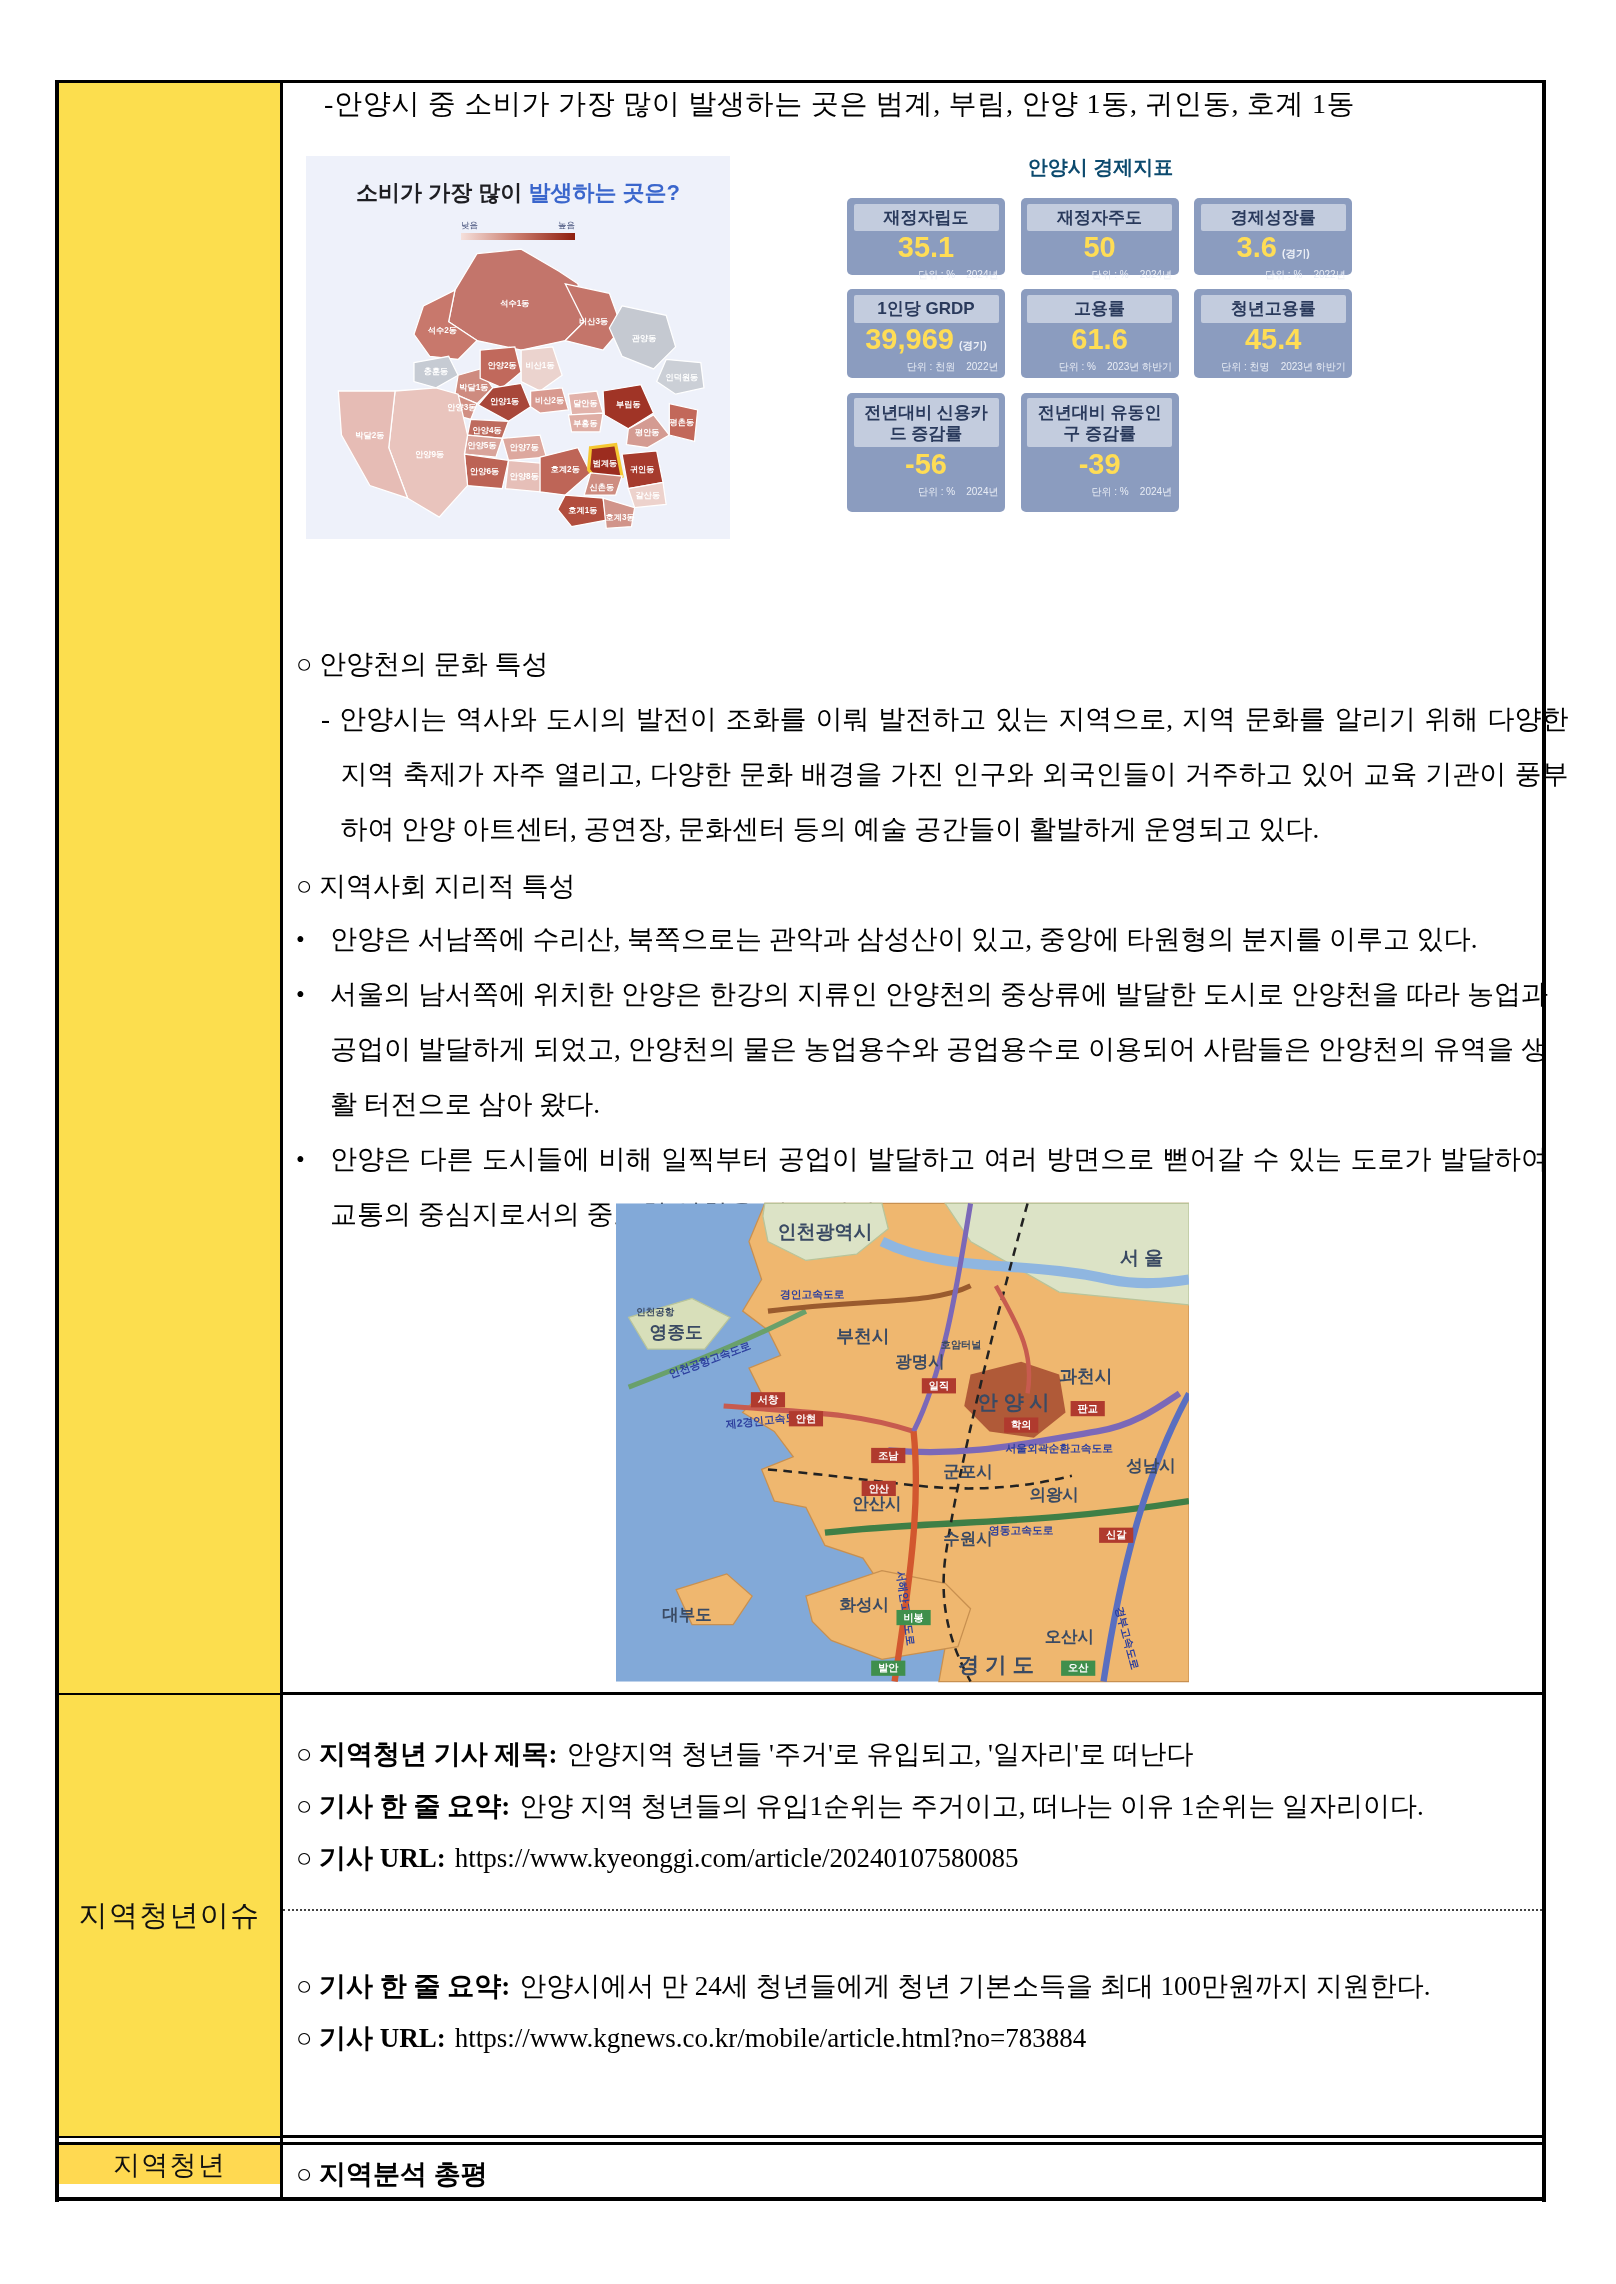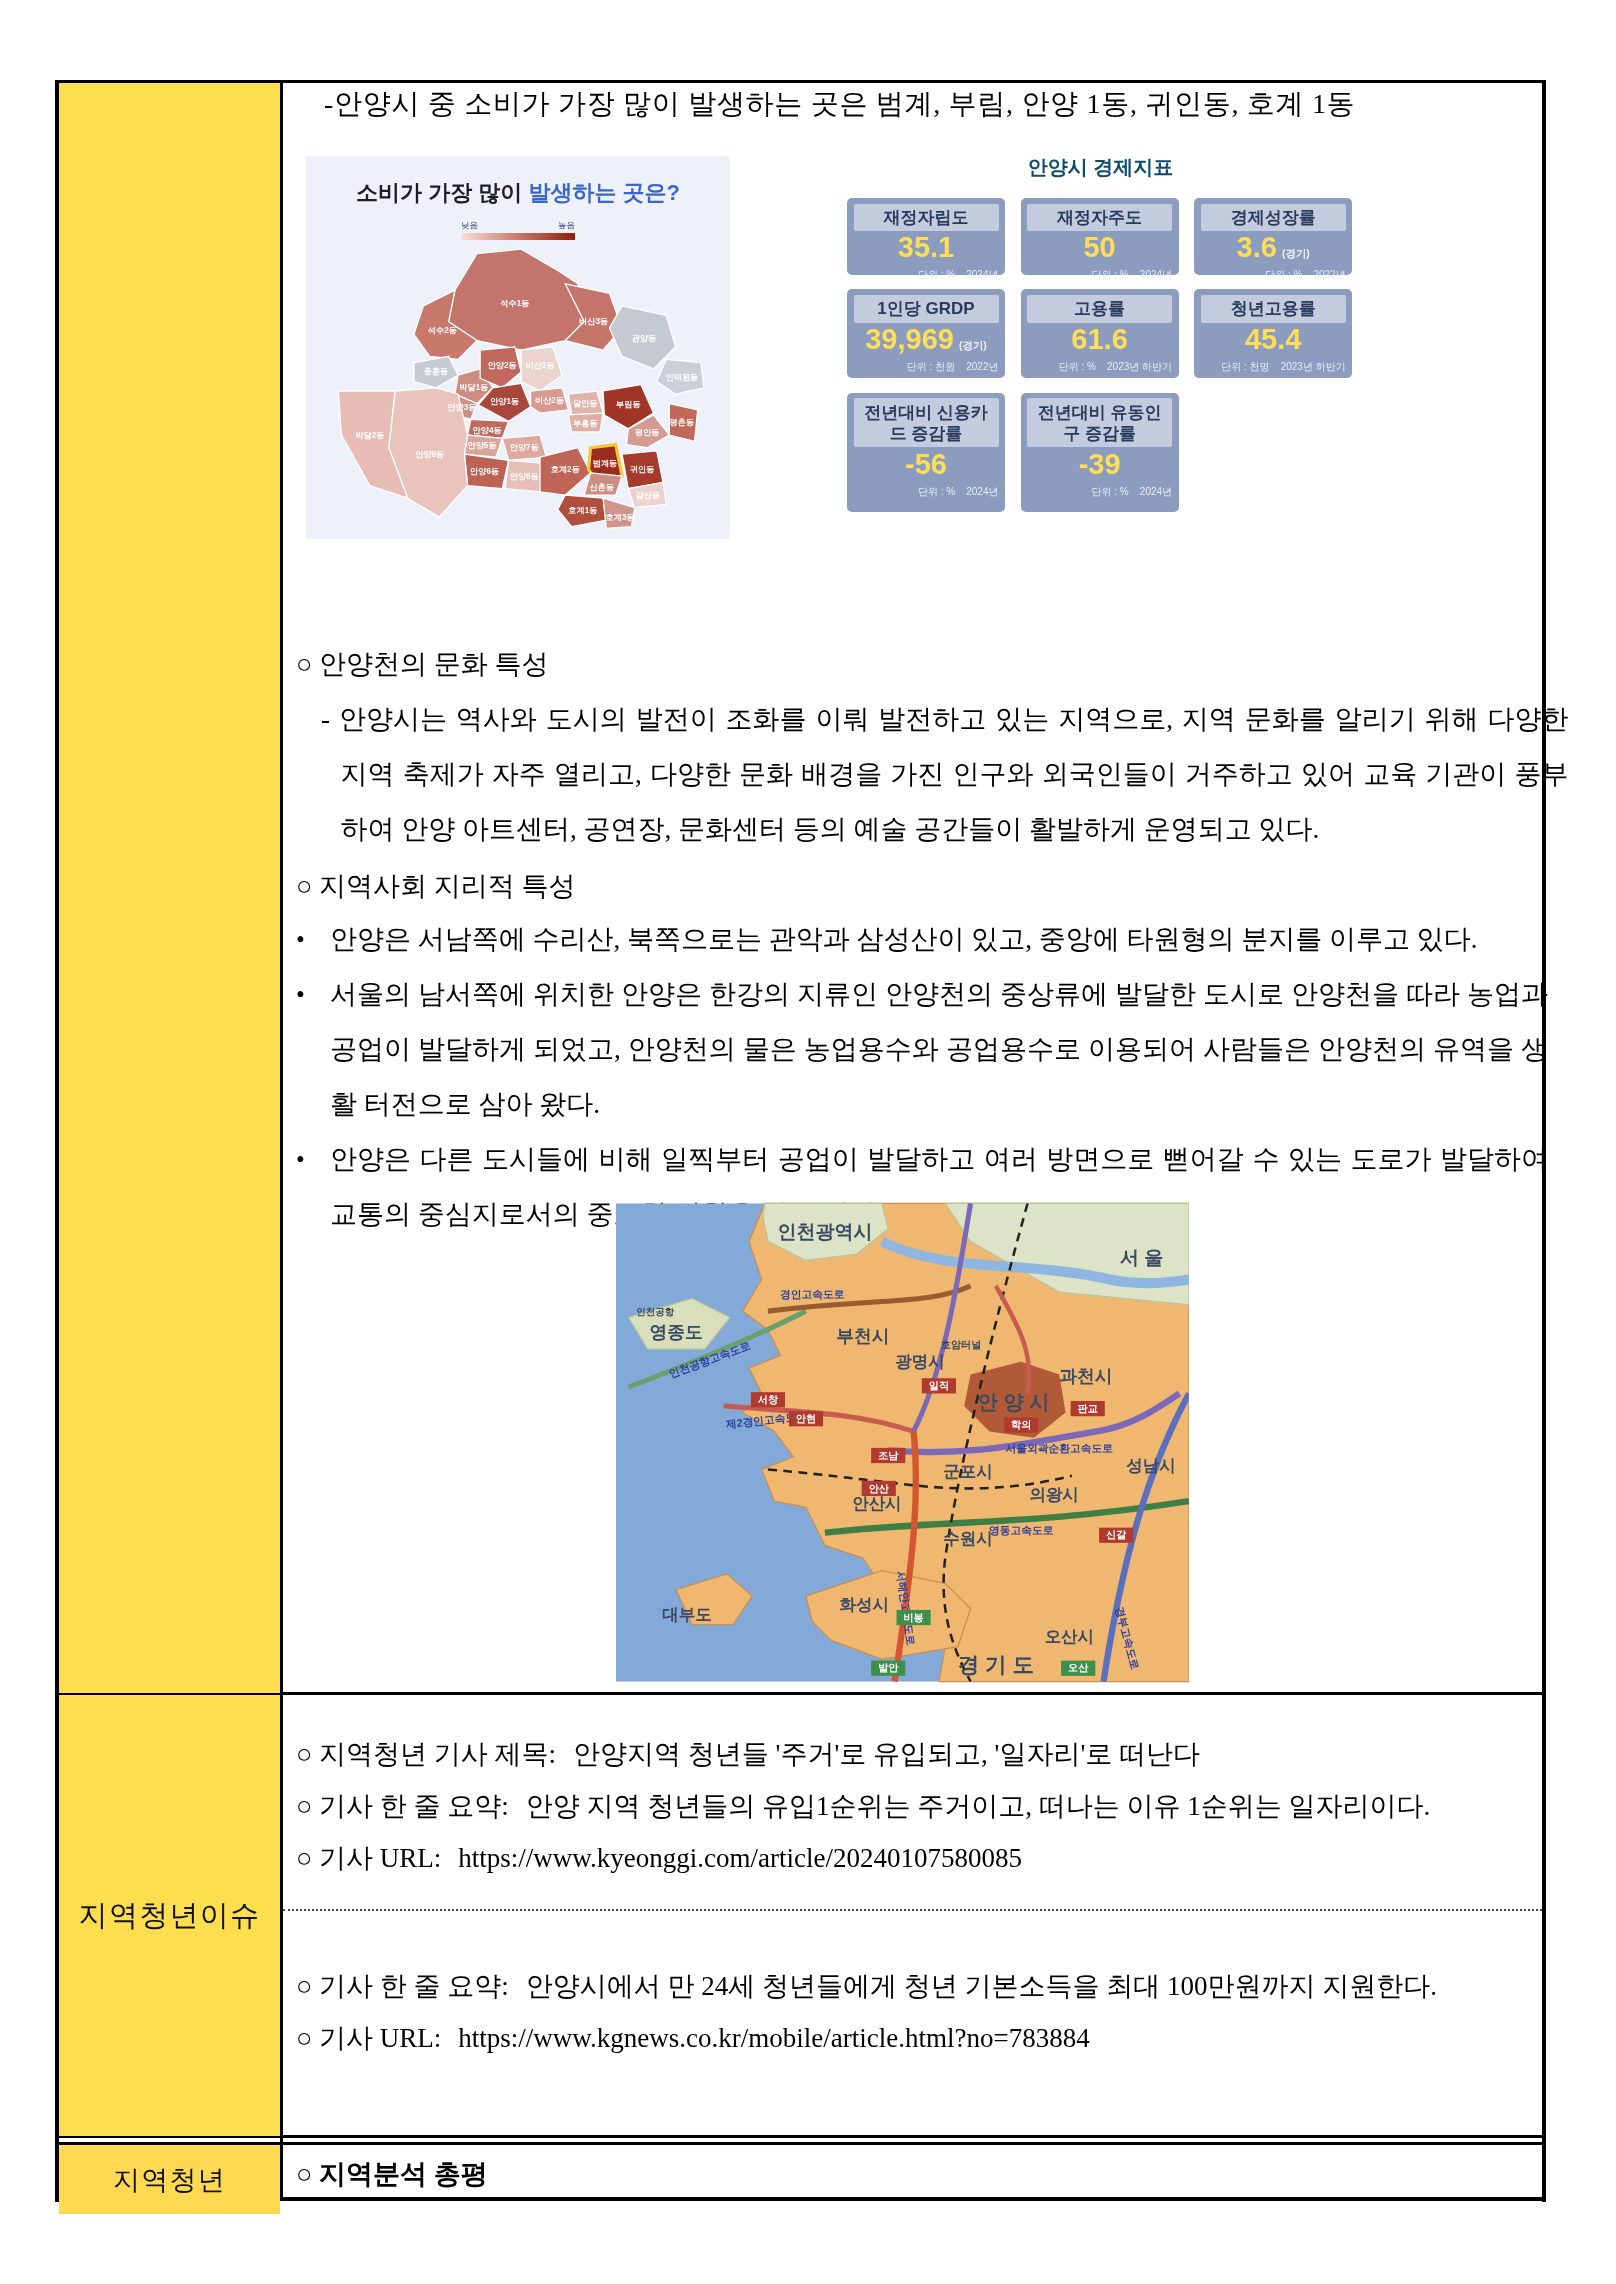--- a/index.html
+++ b/index.html
@@ -10,21 +10,21 @@
   .ycell{position:absolute;background:#FCDE4E;display:flex;align-items:center;justify-content:center;}
   .ycell3{background:#FFD951;}
   .side-label{font-size:29px;color:#111;letter-spacing:1.3px;}
   .serif-text{font-size:27px;line-height:55px;color:#000;}
   .just{text-align:justify;}
   .hang{padding-left:19.5px;text-indent:-19.5px;}
   .bullet-row{display:flex;}
   .bullet-mark{width:34px;flex:0 0 34px;font-size:25px;line-height:55px;}
   .bullet-text{flex:1;text-align:justify;font-size:27px;line-height:55px;}
   .art-line{line-height:52px;font-size:27px;white-space:nowrap;}
-  .art-lbl{font-weight:normal;margin-right:17px;}
+  .art-lbl{font-weight:bold;margin-right:9px;}
   .dotted-sep{position:absolute;border-top:2.6px dotted #444;height:0;}
   
   .cons-panel{position:absolute;background:#EEF1FA;font-family:"Liberation Sans","DejaVu Sans",sans-serif;}
   .cons-title{position:absolute;top:22px;left:0;width:100%;text-align:center;font-size:22px;font-weight:bold;color:#1e1e22;}
   .cons-title .blue{color:#3A66CC;}
   .legend-wrap{position:absolute;top:64px;left:50%;transform:translateX(-50%);width:114px;}
   .legend-labels{display:flex;justify-content:space-between;font-size:8.5px;color:#44507a;margin-bottom:1.3px;}
   .legend-bar{height:7.2px;background:linear-gradient(to right,#F5E0DB,#C97A6B,#8E1E0E);}
   .cons-svg{position:absolute;left:0;top:90px;width:424px;height:290px;}
   .dlabel{font-family:"Liberation Sans","DejaVu Sans",sans-serif;font-size:13px;font-weight:bold;fill:#ffffff;text-anchor:middle;}
@@ -58,21 +58,21 @@
   <div class="line" style="left:280px;top:80px;width:2.6px;height:2118px;"></div>
   <div class="line" style="left:55px;top:1692px;width:1490px;height:2.6px;"></div>
   <div class="line" style="left:55px;top:2135px;width:1490px;height:2.6px;"></div>
   <div class="line" style="left:55px;top:2142px;width:1490px;height:2.6px;"></div>
   <div class="line b3378" style="left:55px;top:2197px;width:1490px;"></div>
 
   <div class="ycell" style="left:59px;top:83px;width:221px;height:1610px;"></div>
   <div class="ycell" style="left:59px;top:1695px;width:221px;height:441px;">
     <span class="side-label">지역청년이슈</span>
   </div>
-  <div class="ycell ycell3" style="left:59px;top:2145px;width:221px;height:69px;">
+  <div class="ycell ycell3" style="left:59px;top:2145px;width:221px;height:39px;">
     <span class="side-label" style="font-size:27px;">지역청년</span>
   </div>
 
   <div class="abs" style="left:324px;top:85px;font-size:28px;letter-spacing:0.7px;">-안양시 중 소비가 가장 많이 발생하는 곳은 범계, 부림, 안양 1동, 귀인동, 호계 1동</div>
 
   <div class="cons-panel" style="left:306px;top:156px;width:424px;height:383px;">
     <div class="cons-title">
       <span>소비가 가장 많이 </span><span class="blue">발생하는 곳은?</span>
     </div>
     <div class="legend-wrap">

